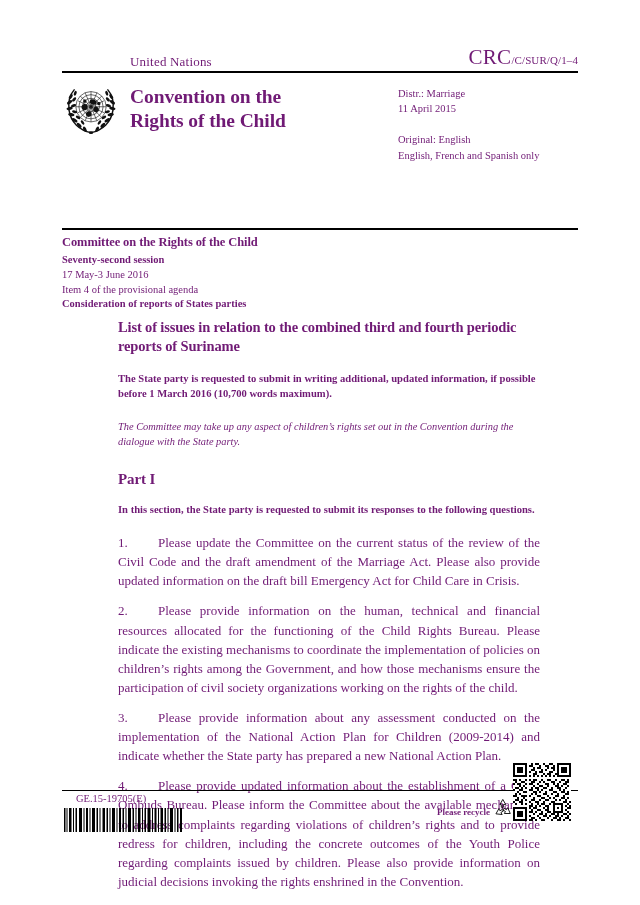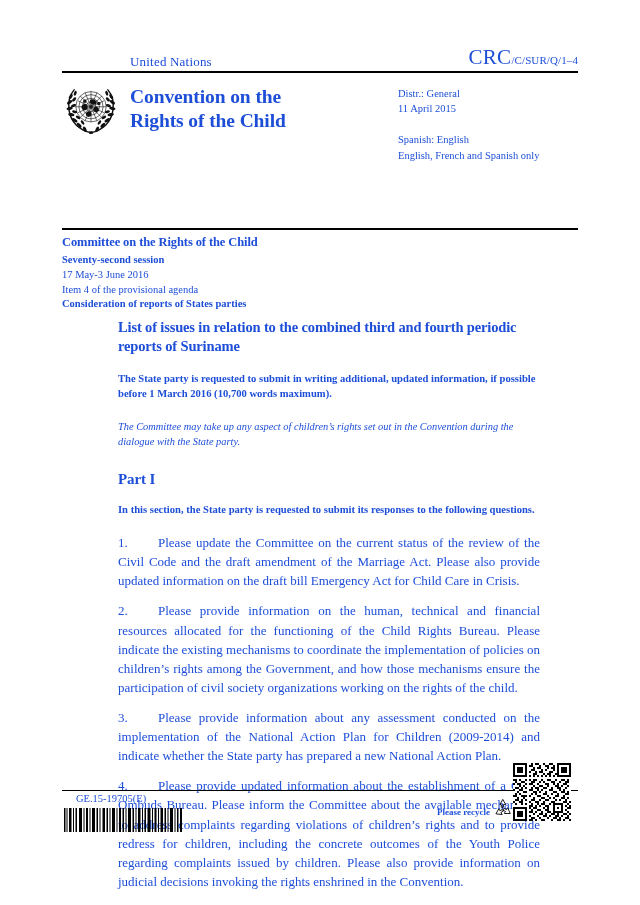--- a/index.html
+++ b/index.html
@@ -6,21 +6,21 @@
     margin: 0;
     padding: 0;
     background: #ffffff;
   }
   .page {
     position: relative;
     width: 640px;
     height: 905px;
     background: #ffffff;
     font-family: "Liberation Serif", "DejaVu Serif", serif;
-    color: #1d4ed8;
+    color: #701a75;
     overflow: hidden;
   }
 
   
   .masthead {
     position: absolute;
     left: 62px;
     top: 48px;
     width: 516px;
   }
@@ -320,25 +320,25 @@
         </svg>
       </div>
 
       <div class="title-col">
         <div class="conv-title">Convention on the</div>
         <div class="conv-title">Rights of the Child</div>
       </div>
 
       <div class="meta-col">
         <div class="meta-block">
-          <div>Distr.: General</div>
+          <div>Distr.: Marriage</div>
           <div>11 April 2015</div>
         </div>
         <div class="meta-block">
-          <div>Spanish: English</div>
+          <div>Original: English</div>
           <div>English, French and Spanish only</div>
         </div>
       </div>
 
     </div>
   </div>
 
   <hr class="rule-committee">
   <div class="committee">
     <div class="c-title">Committee on the Rights of the Child</div>

